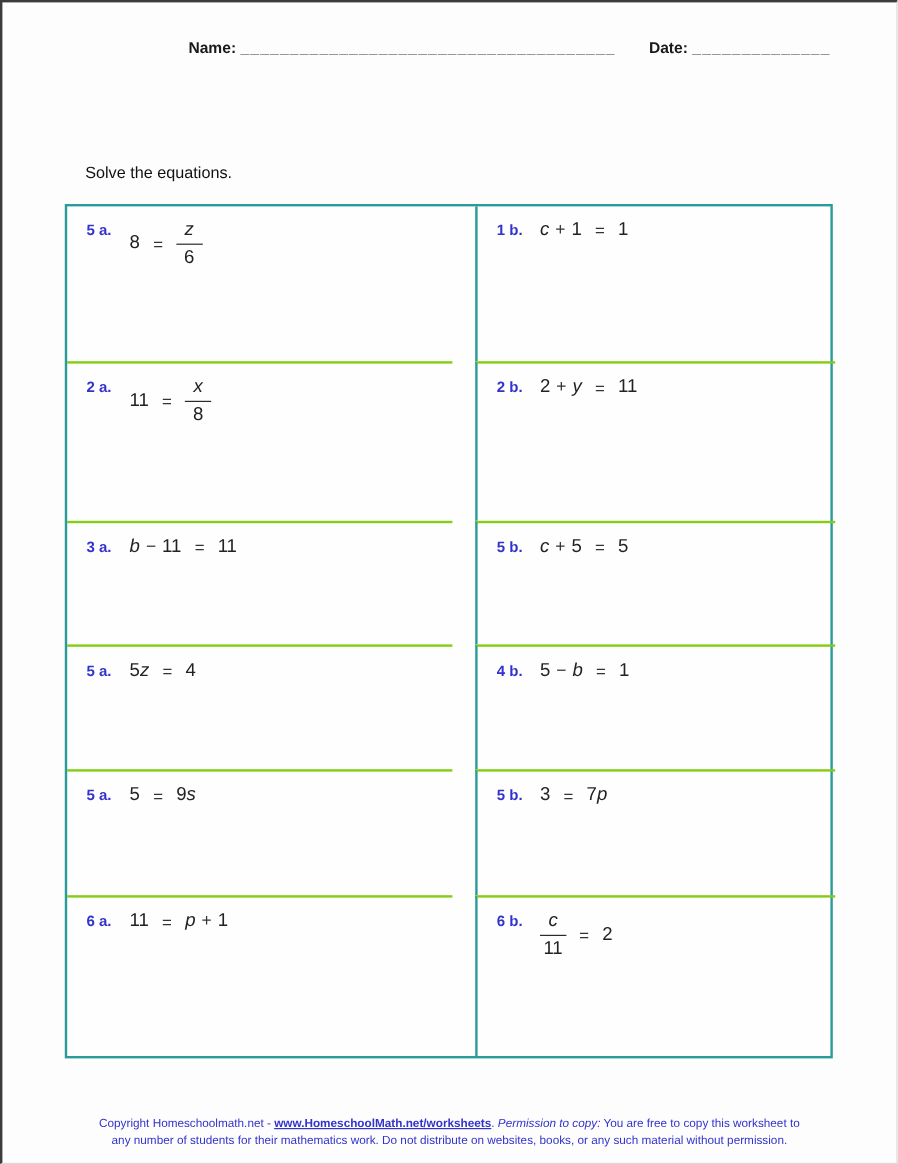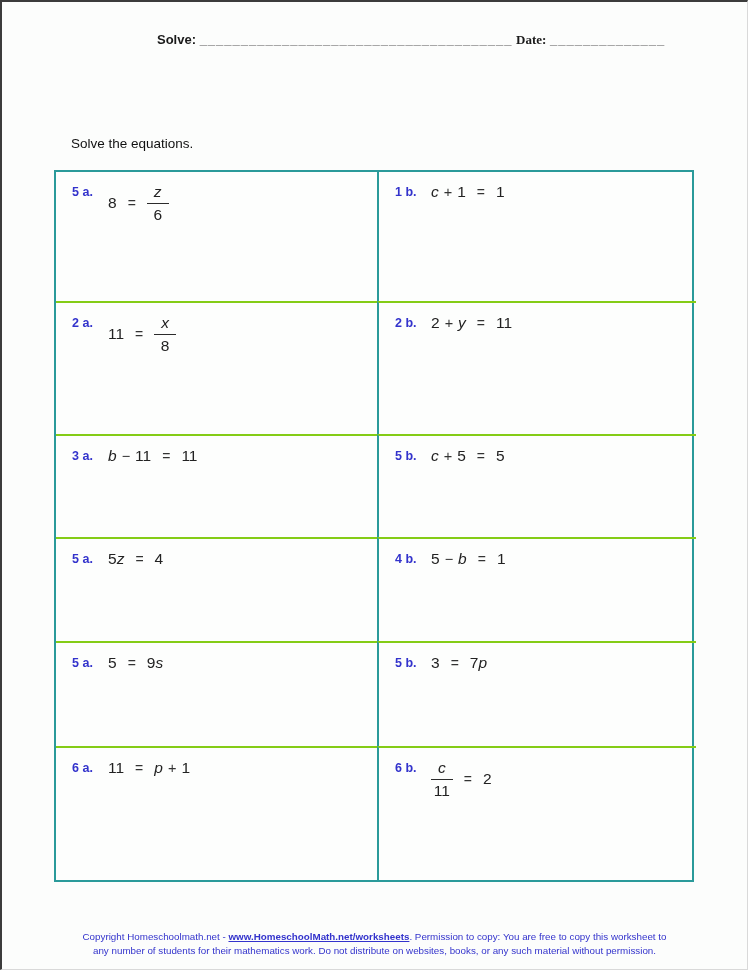--- a/index.html
+++ b/index.html
@@ -23,21 +23,21 @@
     font-size: 13px;
     font-weight: bold;
     white-space: nowrap;
     color: #1a1a1a;
   }
   .fill-line {
     font-weight: bold;
     color: #555;
     letter-spacing: 1px;
   }
-  .date-label { margin-left: 0; font-family: Liberation Serif, serif; }
+  .date-label { margin-left: 24px; }
   .page-title {
     position: absolute;
     top: 82px; left: 0;
     width: 100%;
     text-align: center;
     font-size: 19px;
     font-weight: bold;
     color: #1d1d94;
   }
   .instructions {
@@ -54,21 +54,21 @@
     display: grid;
     grid-template-columns: 321px 319px;
     grid-template-rows: 129px 133px 103px 104px 105px 134px;
     background: #fdfefd;
   }
   .cell {
     padding: 11px 0 0 16px;
     display: flex;
     align-items: flex-start;
   }
-  .cell.col2 { border-left: 2px solid #2a9a9a; }
+  .cell.col2 { border-left: 2px solid #2a9a9a; margin-left: 19px; }
   .cell.rown { border-top: 2px solid #84cc16; }
   .plabel {
     flex: none;
     width: 34px;
     padding-top: 2px;
     font-size: 12.5px;
     font-weight: bold;
     color: #3333cc;
   }
   .equation {
@@ -98,29 +98,29 @@
     font-size: 9.8px;
     line-height: 1.5;
     color: #3333cc;
   }
   .footer-link {
     font-weight: bold;
     text-decoration: underline;
     color: #3333cc;
     cursor: pointer;
   }
-  .footer-italic { }
+  .footer-italic { font-style: italic; }
 </style>
 </head>
 <body>
 
 <div class="page">
 
   <div class="header-row">
-    <span>Solve:</span>
+    <span>Name:</span>
     <span class="fill-line">______________________________________</span>
     <span class="date-label">Date:</span>
     <span class="fill-line">______________</span>
   </div>
 
 
   <div class="instructions">Solve the equations.</div>
 
   <div class="problems-grid">
     <div class="cell">

